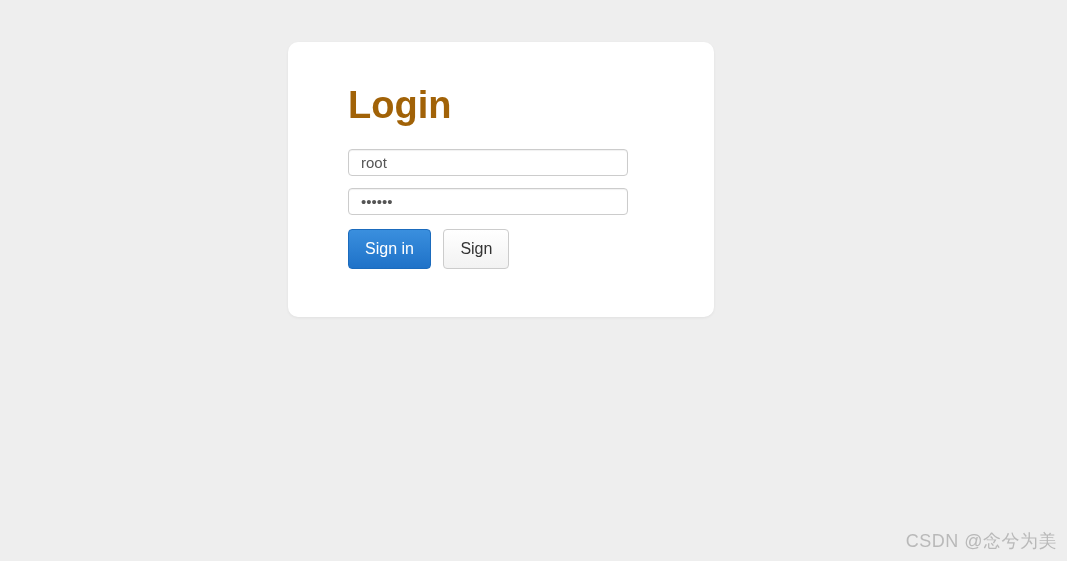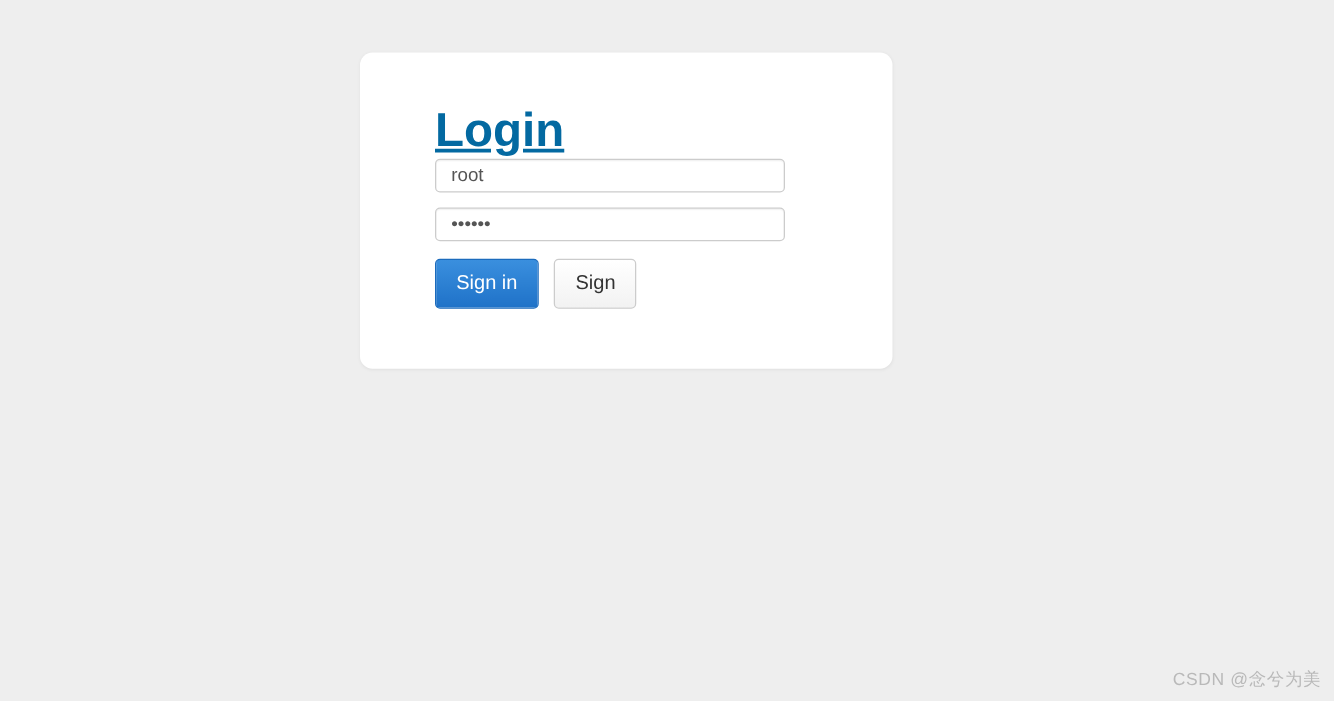--- a/index.html
+++ b/index.html
@@ -21,22 +21,22 @@
       top: 42px;
       width: 426px;
       background: #ffffff;
       border-radius: 10px;
       padding: 42px 60px 48px 60px;
       box-shadow: 0 1px 3px rgba(0,0,0,0.06);
     }
     .login-title {
       font-size: 38px;
       font-weight: 700;
-      color: #0369a1;
-      text-decoration: underline;
+      color: #a16207;
+      margin-bottom: 22px;
     }
     .form-input {
       display: block;
       width: 280px;
       height: 27px;
       padding: 6px 12px;
       font-size: 15px;
       line-height: 1.4;
       color: #555555;
       background-color: #ffffff;
@@ -68,21 +68,21 @@
     .btn-default {
       color: #333333;
       background: linear-gradient(to bottom, #ffffff 0%, #f2f2f2 100%);
       border-color: #cccccc;
       margin-left: 8px;
     }
     .watermark {
       position: absolute;
       right: 10px;
       bottom: 8px;
-      font-size: 14px;
+      font-size: 18px;
       color: rgba(120,120,120,0.45);
       font-family: Arial, "Microsoft YaHei", sans-serif;
       letter-spacing: 0.5px;
       margin-top: 48px;
     }
   </style>
 </head>
 <body>
 
 <div class="login-card">

